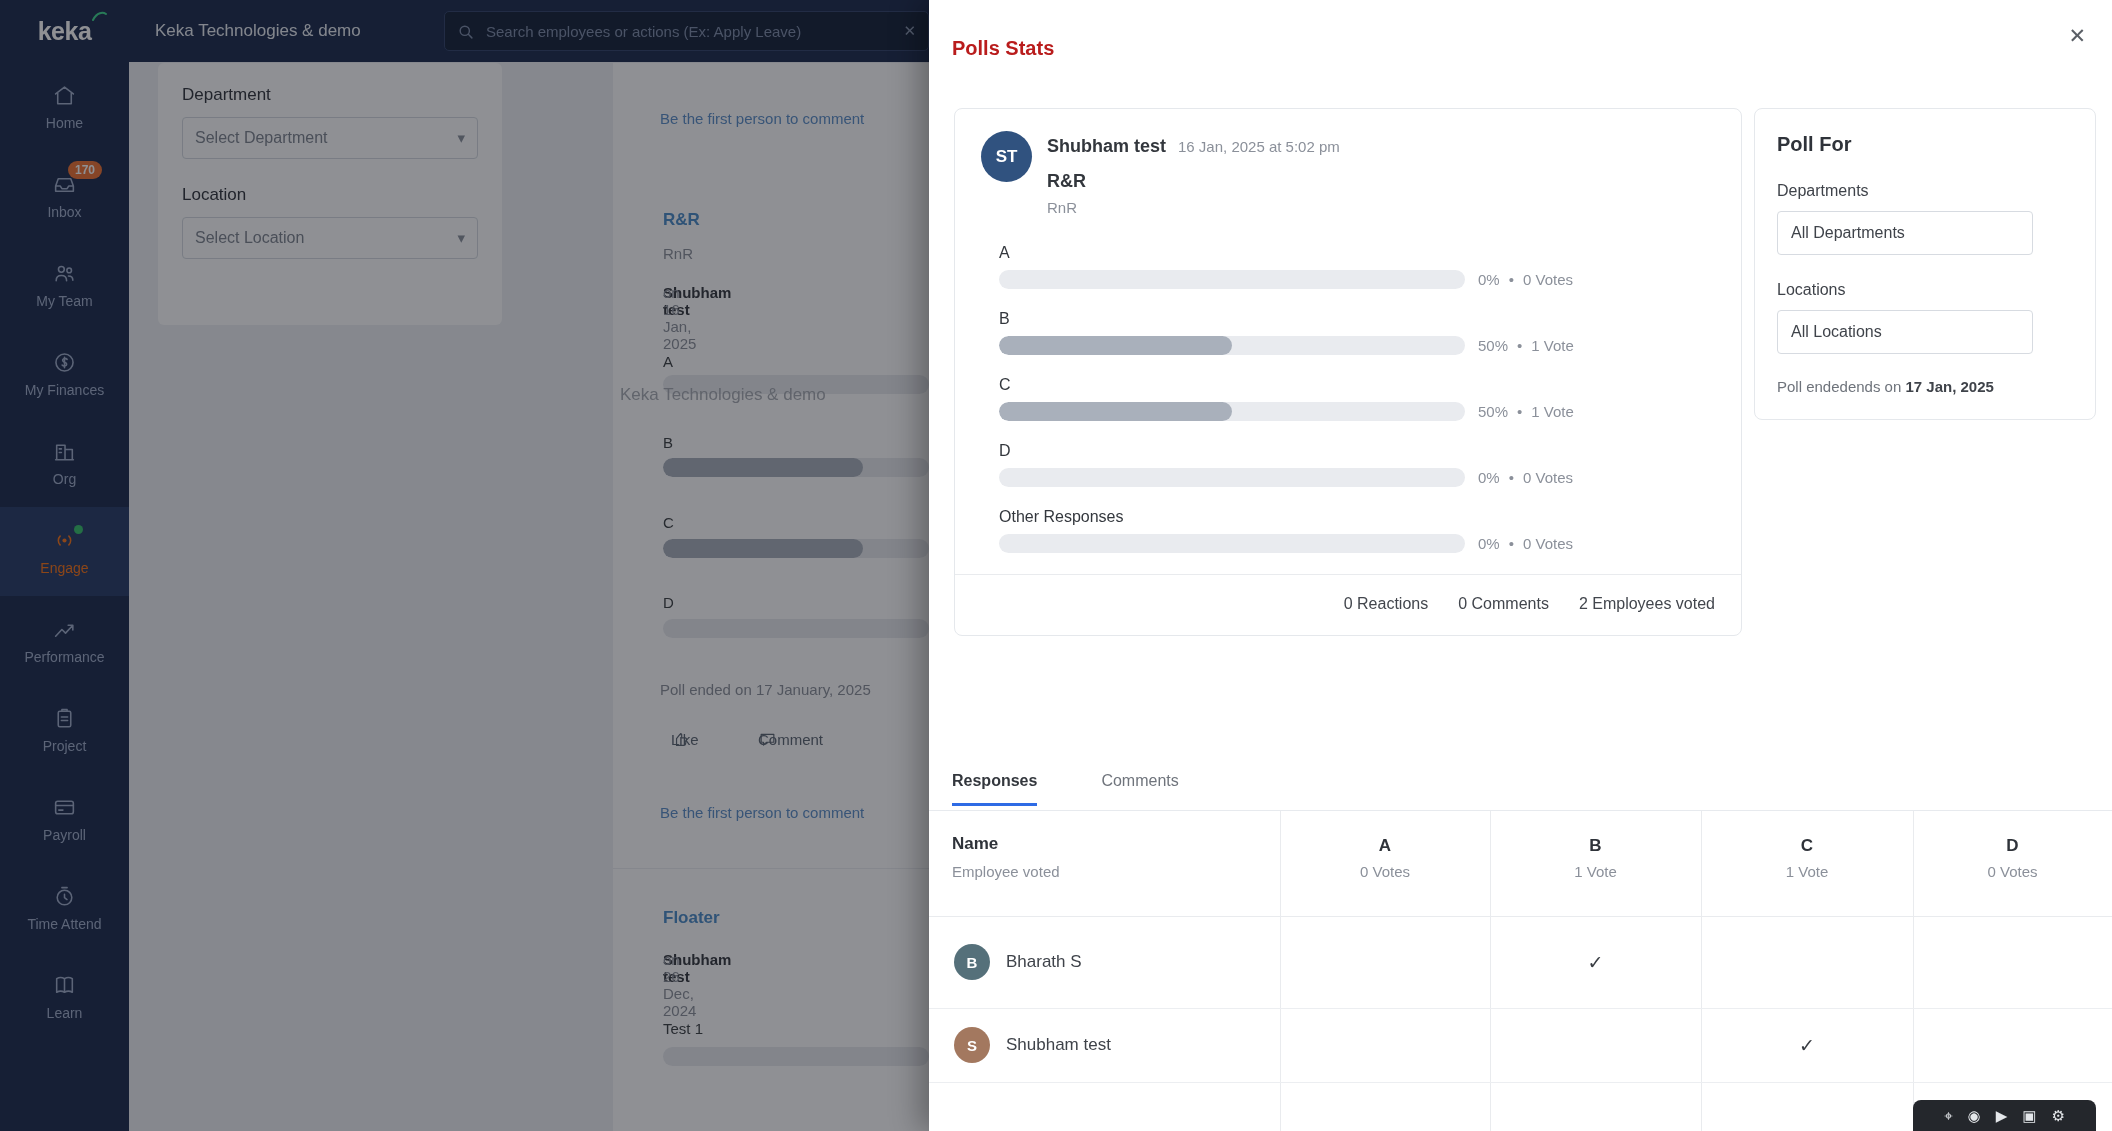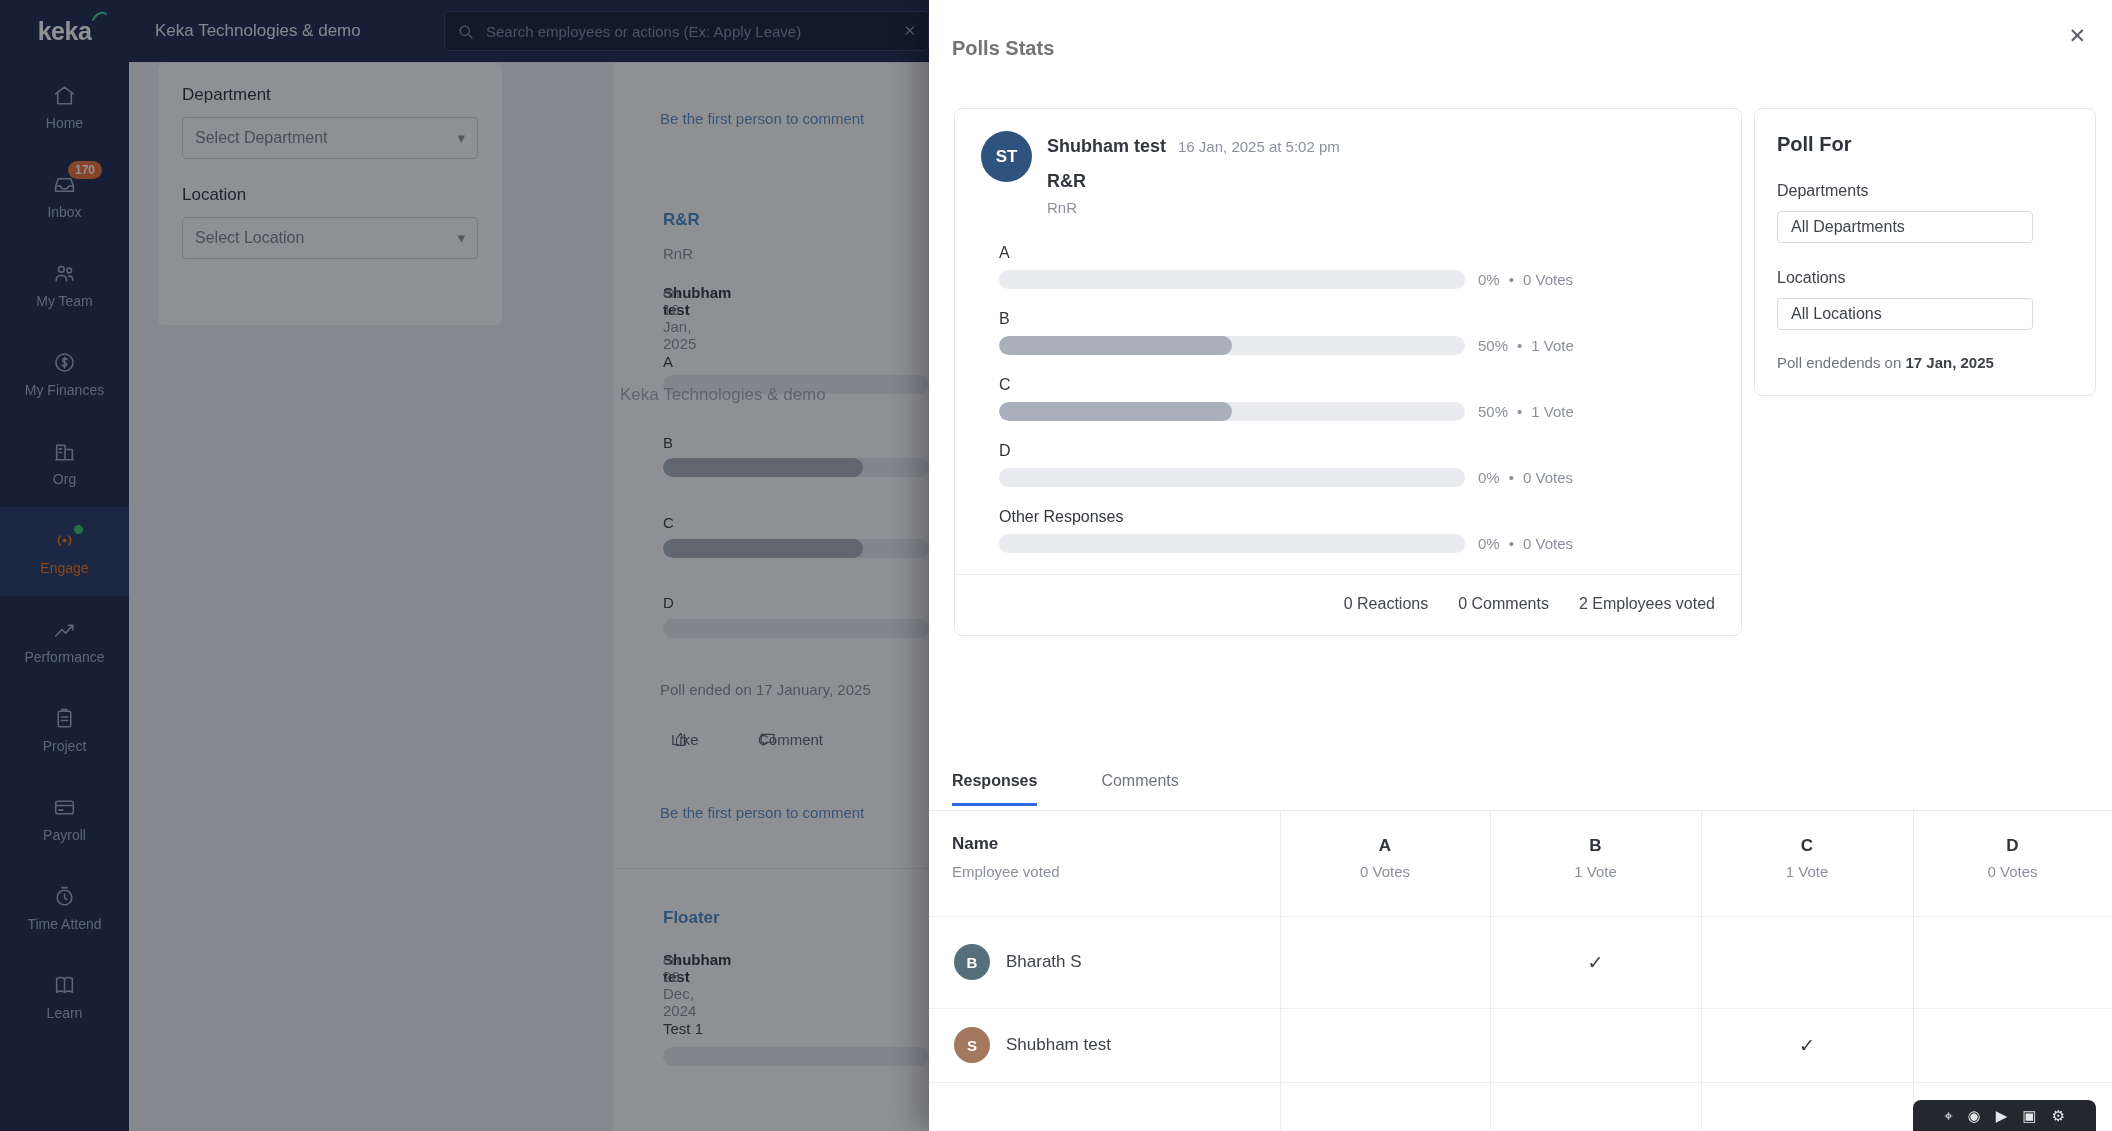--- a/index.html
+++ b/index.html
@@ -58,21 +58,21 @@
   .f-action svg{width:19px;height:19px;stroke:#5c6672;fill:none;stroke-width:1.5;
                 stroke-linecap:round;stroke-linejoin:round;}
   .feed-divider{left:0;right:0;height:1px;background:#eceef1;}
 
   
   .dim{position:absolute;inset:0;background:rgba(16,20,28,0.47);z-index:40;}
 
   
   .modal{position:absolute;left:929px;top:0;width:1183px;height:1131px;background:#fff;z-index:50;
          box-shadow:-10px 0 28px rgba(0,0,0,.3);}
-  .modal-title{position:absolute;left:23px;top:24px;font-size:20px;font-weight:600;color:#737373;}
+  .modal-title{position:absolute;left:23px;top:24px;font-size:20px;font-weight:600;color:#b91c1c;}
   .modal-close{position:absolute;right:26px;top:24px;font-size:21px;color:#5a5f66;}
 
   .poll-card{position:absolute;left:25px;top:108px;width:788px;border:1px solid #e5e8ec;
              border-radius:8px;padding:22px 26px;box-sizing:border-box;background:#fff;}
   .poll-header{display:flex;gap:15px;}
   .avatar-st{width:51px;height:51px;border-radius:50%;background:#30527f;color:#fff;display:flex;
              align-items:center;justify-content:center;font-size:17px;font-weight:600;flex:0 0 51px;}
   .poll-author-line{display:flex;align-items:baseline;gap:12px;margin-top:5px;}
   .poll-author{font-size:18px;font-weight:700;color:#33373d;}
   .poll-time{font-size:15px;color:#8b909a;}
@@ -86,21 +86,21 @@
   .fill{position:absolute;left:0;top:0;bottom:0;background:#a9b0bb;border-radius:10px;}
   .opt-stats{display:flex;align-items:center;gap:9px;font-size:15px;color:#8b909a;}
   .poll-divider{border-top:1px solid #e9ebee;margin:6px -26px 0 -26px;}
   .poll-footer{display:flex;justify-content:flex-end;gap:30px;padding-top:20px;
                font-size:16px;color:#42464d;font-weight:500;}
 
   .pollfor-card{position:absolute;left:825px;top:108px;width:342px;border:1px solid #e5e8ec;
                 border-radius:8px;padding:24px 22px;box-sizing:border-box;background:#fff;}
   .pf-title{font-size:20px;font-weight:600;color:#2f333a;}
   .pf-label{font-size:16px;color:#3f434a;margin-top:26px;}
-  .pf-box{margin-top:11px;height:32px;border:1px solid #d7dbe1;border-radius:4px;display:flex;
+  .pf-box{margin-top:11px;height:44px;border:1px solid #d7dbe1;border-radius:4px;display:flex;
           align-items:center;padding:0 13px;font-size:16px;color:#3f434a;width:256px;box-sizing:border-box;}
   .pf-ends{margin-top:24px;font-size:15px;color:#6e737b;}
   .pf-ends b{color:#3f434a;font-weight:600;}
 
   .tabs{position:absolute;left:23px;top:772px;display:flex;gap:64px;z-index:2;}
   .tab{font-size:16px;color:#6f747c;padding-bottom:13px;}
   .tab.active{color:#33373d;font-weight:600;border-bottom:3px solid #2e6be5;}
   .tabs-divider{position:absolute;left:0;right:0;top:810px;height:1px;background:#e7eaee;}
 
   .vline{position:absolute;top:811px;bottom:0;width:1px;background:#e9ebee;}

